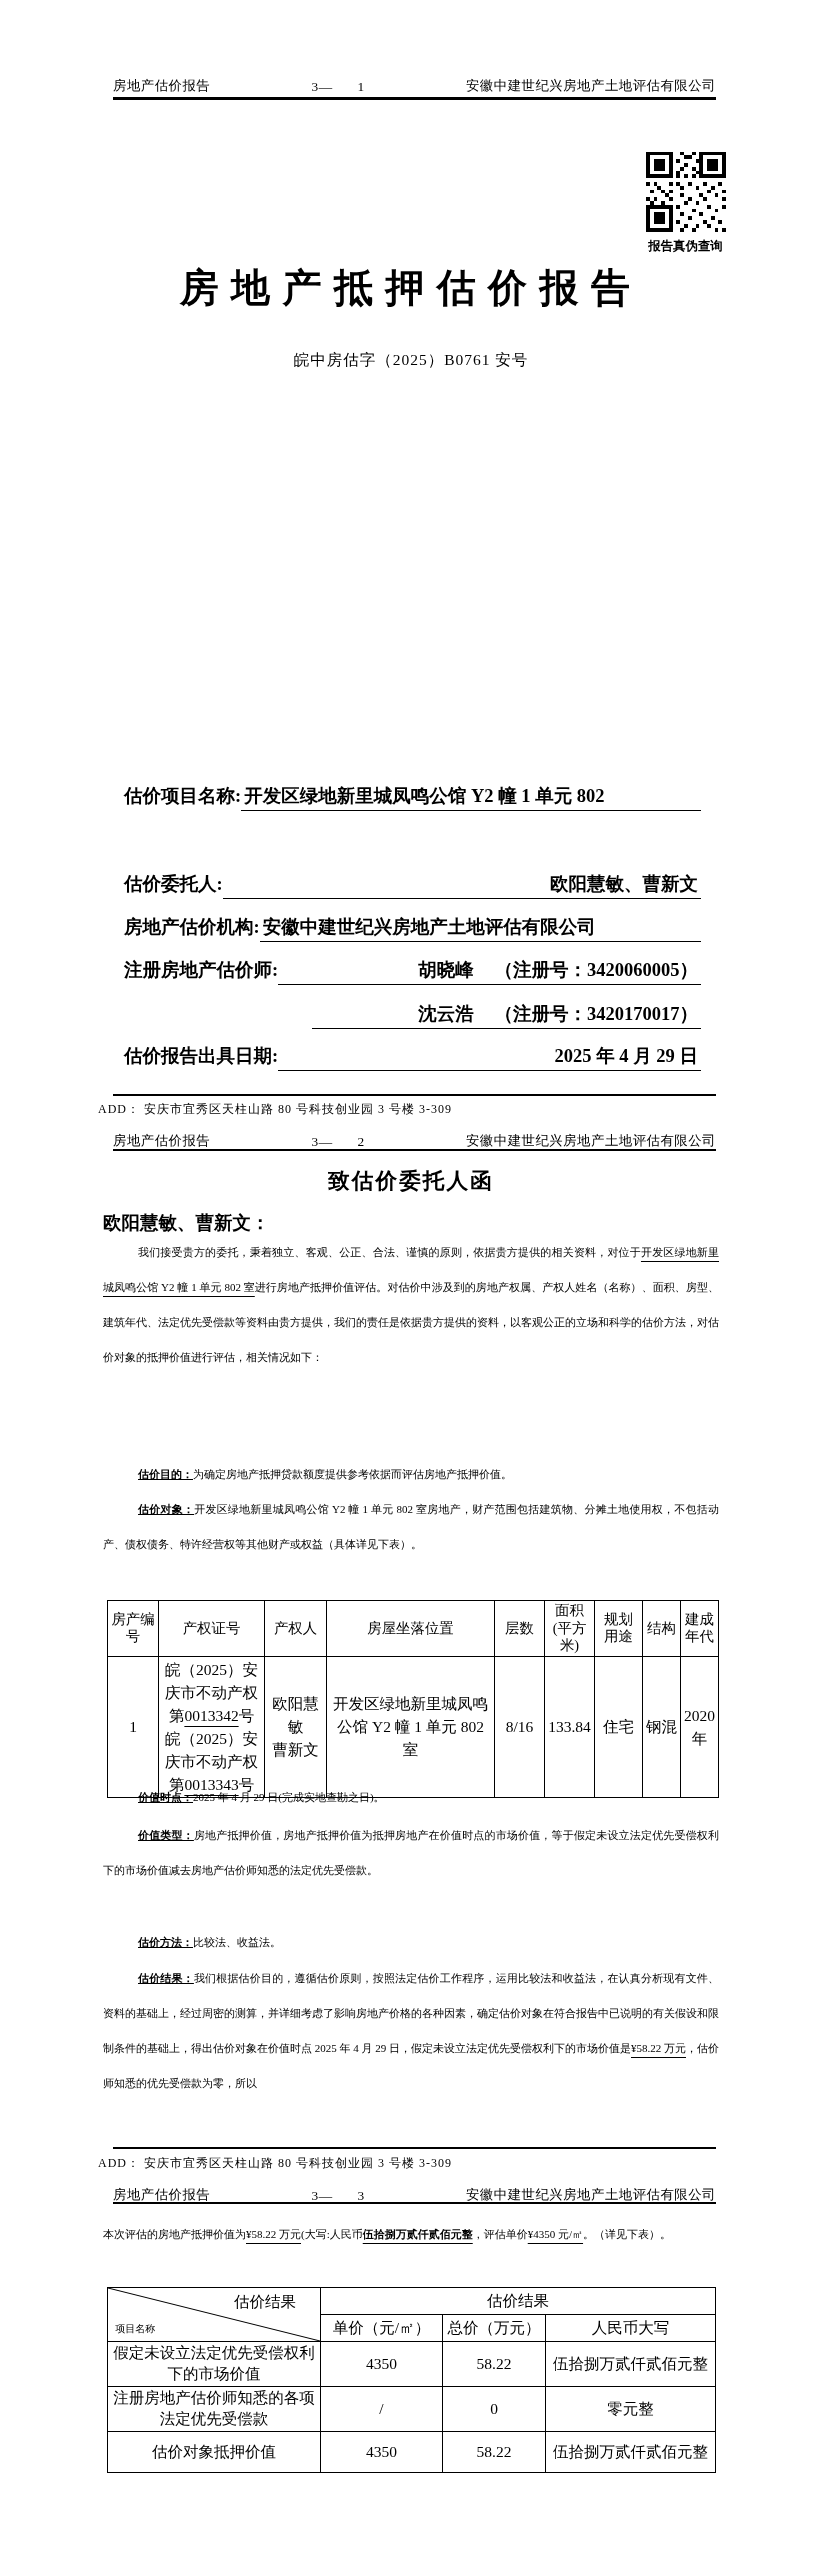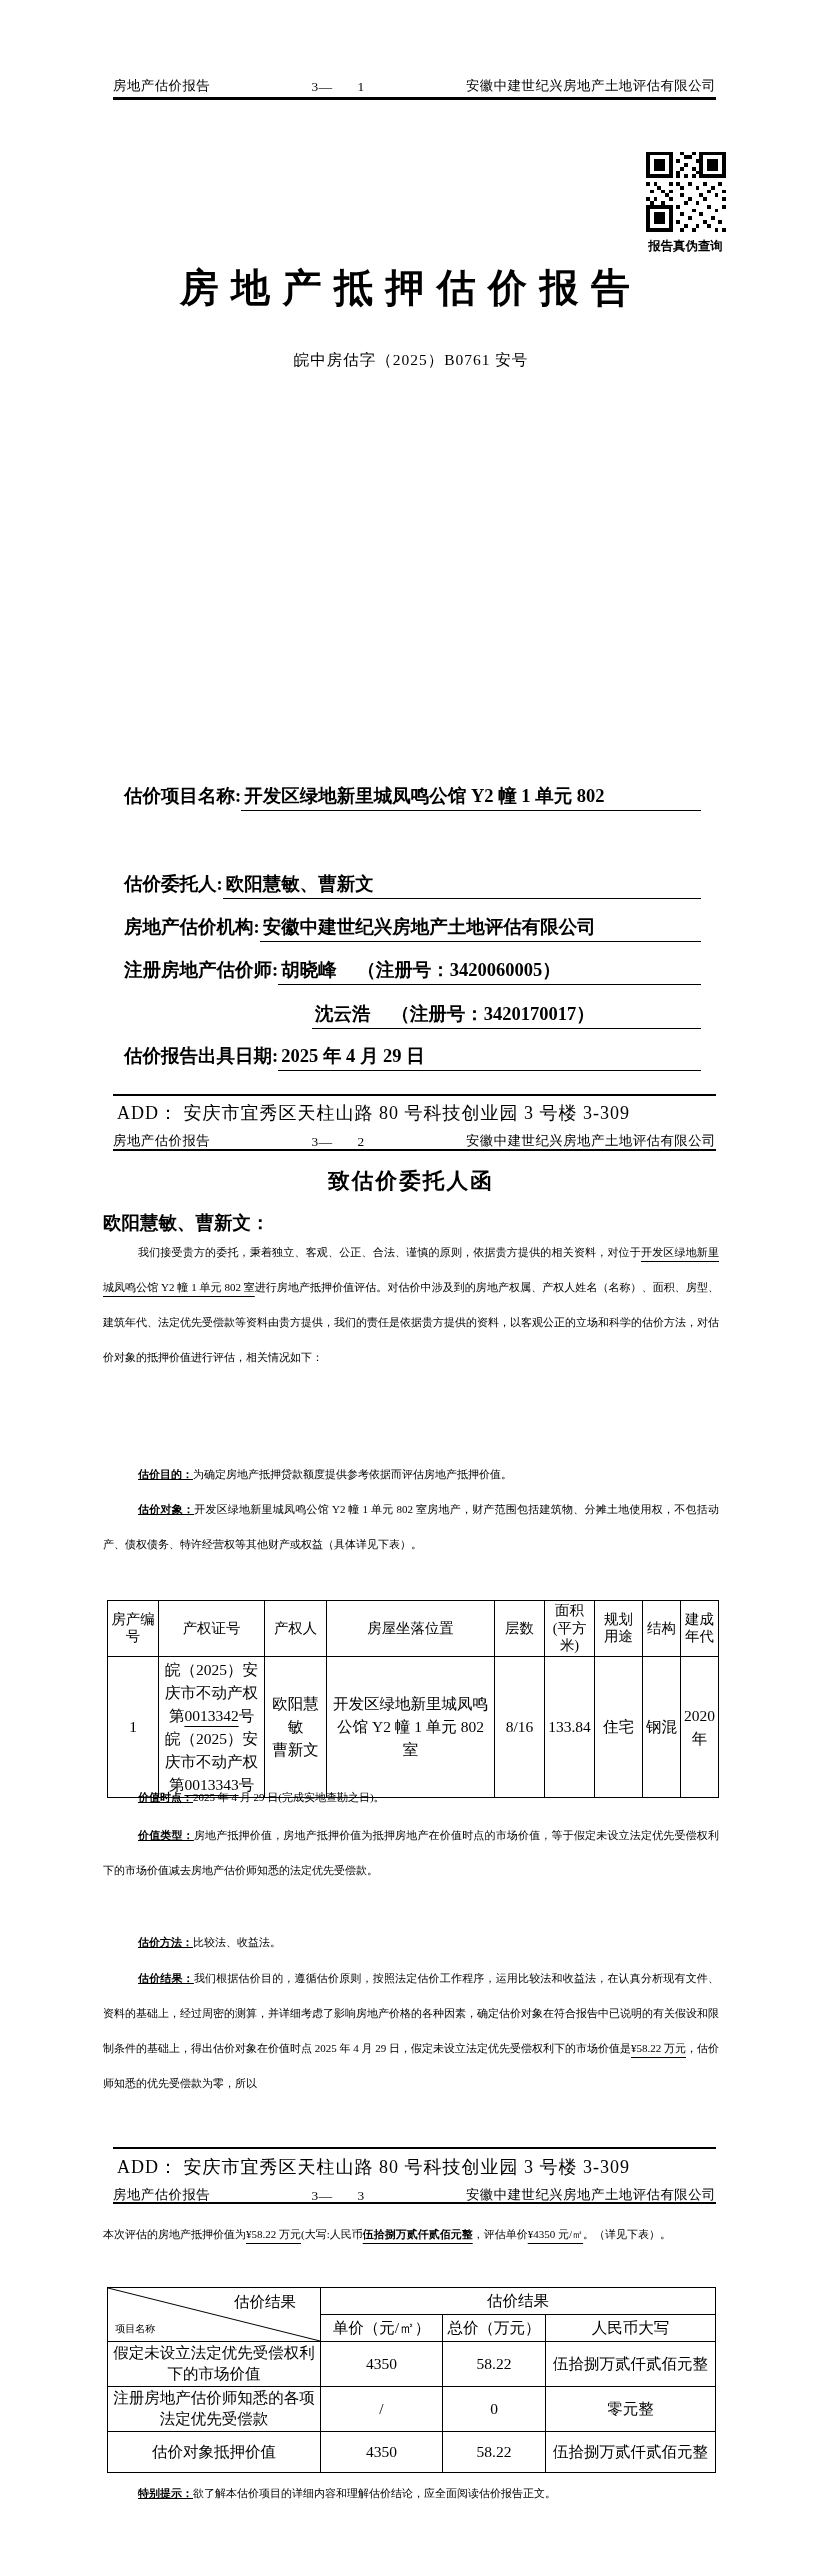--- a/index.html
+++ b/index.html
@@ -2,35 +2,35 @@
 <html style="font-size:8.2px"><head>
 <meta charset="utf-8">
 <style>
   html,body{margin:0;padding:0;background:#fff;}
   .doc{position:relative;width:818px;height:3304px;background:#fff;color:#000;
        font-family:"Liberation Serif","DejaVu Serif",serif;overflow:hidden;}
   .hdr{position:absolute;left:113px;width:603px;display:flex;justify-content:space-between;
        align-items:flex-end;font-size:13.4px;letter-spacing:0.5px;white-space:nowrap;}
   .hdr-c{display:flex;gap:25px;}
   .rule{position:absolute;background:#000;}
-  .f-note{position:absolute;left:117px;font-size:18px;letter-spacing:1px;white-space:nowrap;}
+  .f-note{position:absolute;left:98px;font-size:12px;letter-spacing:1px;white-space:nowrap;}
   .qr{position:absolute;left:646px;top:151px;width:80px;height:81px;}
   .qr-cap{position:absolute;left:639px;top:238px;width:93px;text-align:center;
           font-size:12.4px;font-weight:bold;}
   .title{position:absolute;left:103px;top:261px;width:616px;text-align:center;
          font-size:39px;font-weight:bold;letter-spacing:12.4px;white-space:nowrap;}
   .docno{position:absolute;left:103px;top:350px;width:616px;text-align:center;
          font-size:15.5px;letter-spacing:1px;}
   .c-row{position:absolute;left:124px;width:577px;display:flex;font-weight:bold;
          font-size:18.5px;line-height:25px;white-space:nowrap;}
   .c-label{flex:none;}
   .sp287{flex:none;width:148px;}
   .sp365{flex:none;width:188px;}
   .c-val{flex:1;border-bottom:1.5px solid #000;padding:0 3.1px 1px 3.1px;}
-  .cen{text-align:left;}
+  .cen{text-align:right;}
   .gap40{display:inline-block;width:20.6px;}
   .para{position:absolute;left:103px;width:616px;font-size:11px;line-height:35px;
         text-align:justify;}
   .ind{text-indent:35px;}
   .b{font-weight:bold;text-decoration:underline;}
   .u{text-decoration:underline;text-underline-offset:5.2px;text-decoration-thickness:1px;}
   .ltr-title{position:absolute;left:103px;top:1166px;width:616px;text-align:center;
              font-size:21.6px;font-weight:bold;letter-spacing:2.1px;}
   .salut{position:absolute;left:103px;top:1210px;font-size:18.5px;font-weight:bold;text-align:center;}
   table{position:absolute;border-collapse:collapse;table-layout:fixed;font-size:15.5px;}
@@ -313,18 +313,15 @@
     </tr>
     <tr class="r3">
       <td>估价对象抵押价值</td>
       <td>4350</td>
       <td>58.22</td>
       <td>伍拾捌万贰仟贰佰元整</td>
     </tr>
   </tbody>
     </table>
 
-  <div class="para ind" style="top:2476px;">
-    <span class="b">特别提示：</span><span>欲了解本估价项目的详细内容和理解估价结论，应全面阅读估价报告正文。</span>
-  </div>
 
 </div>
 
 
 </body></html>

